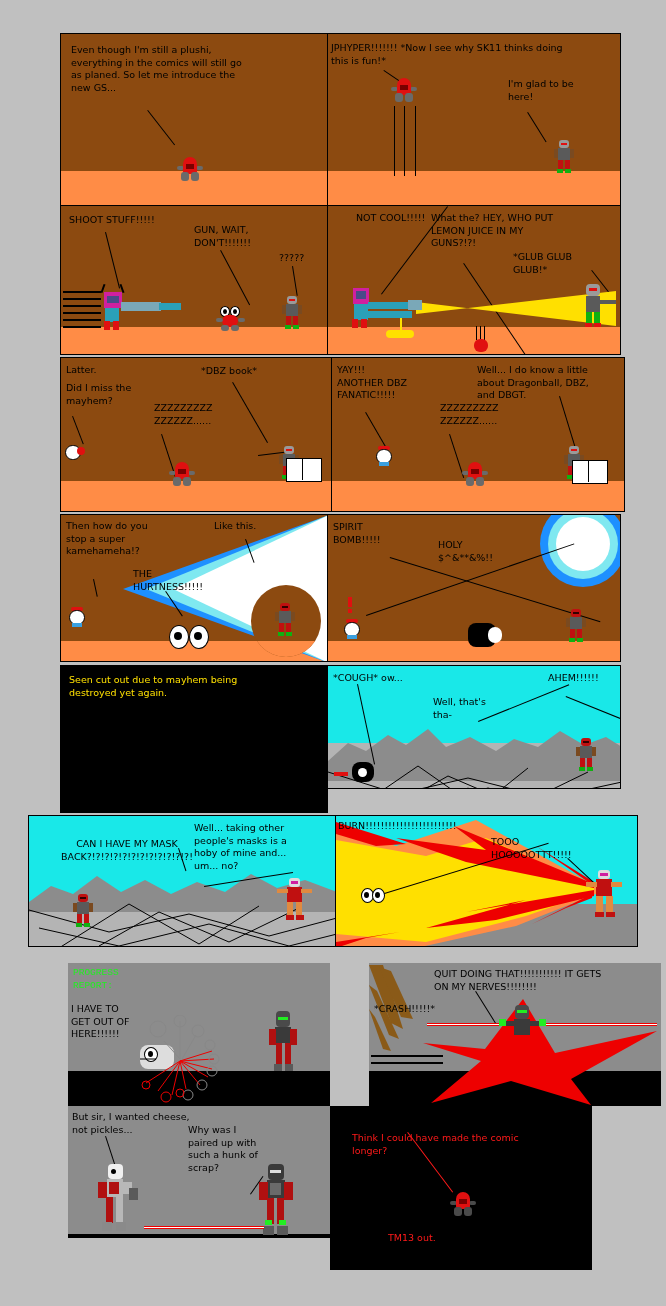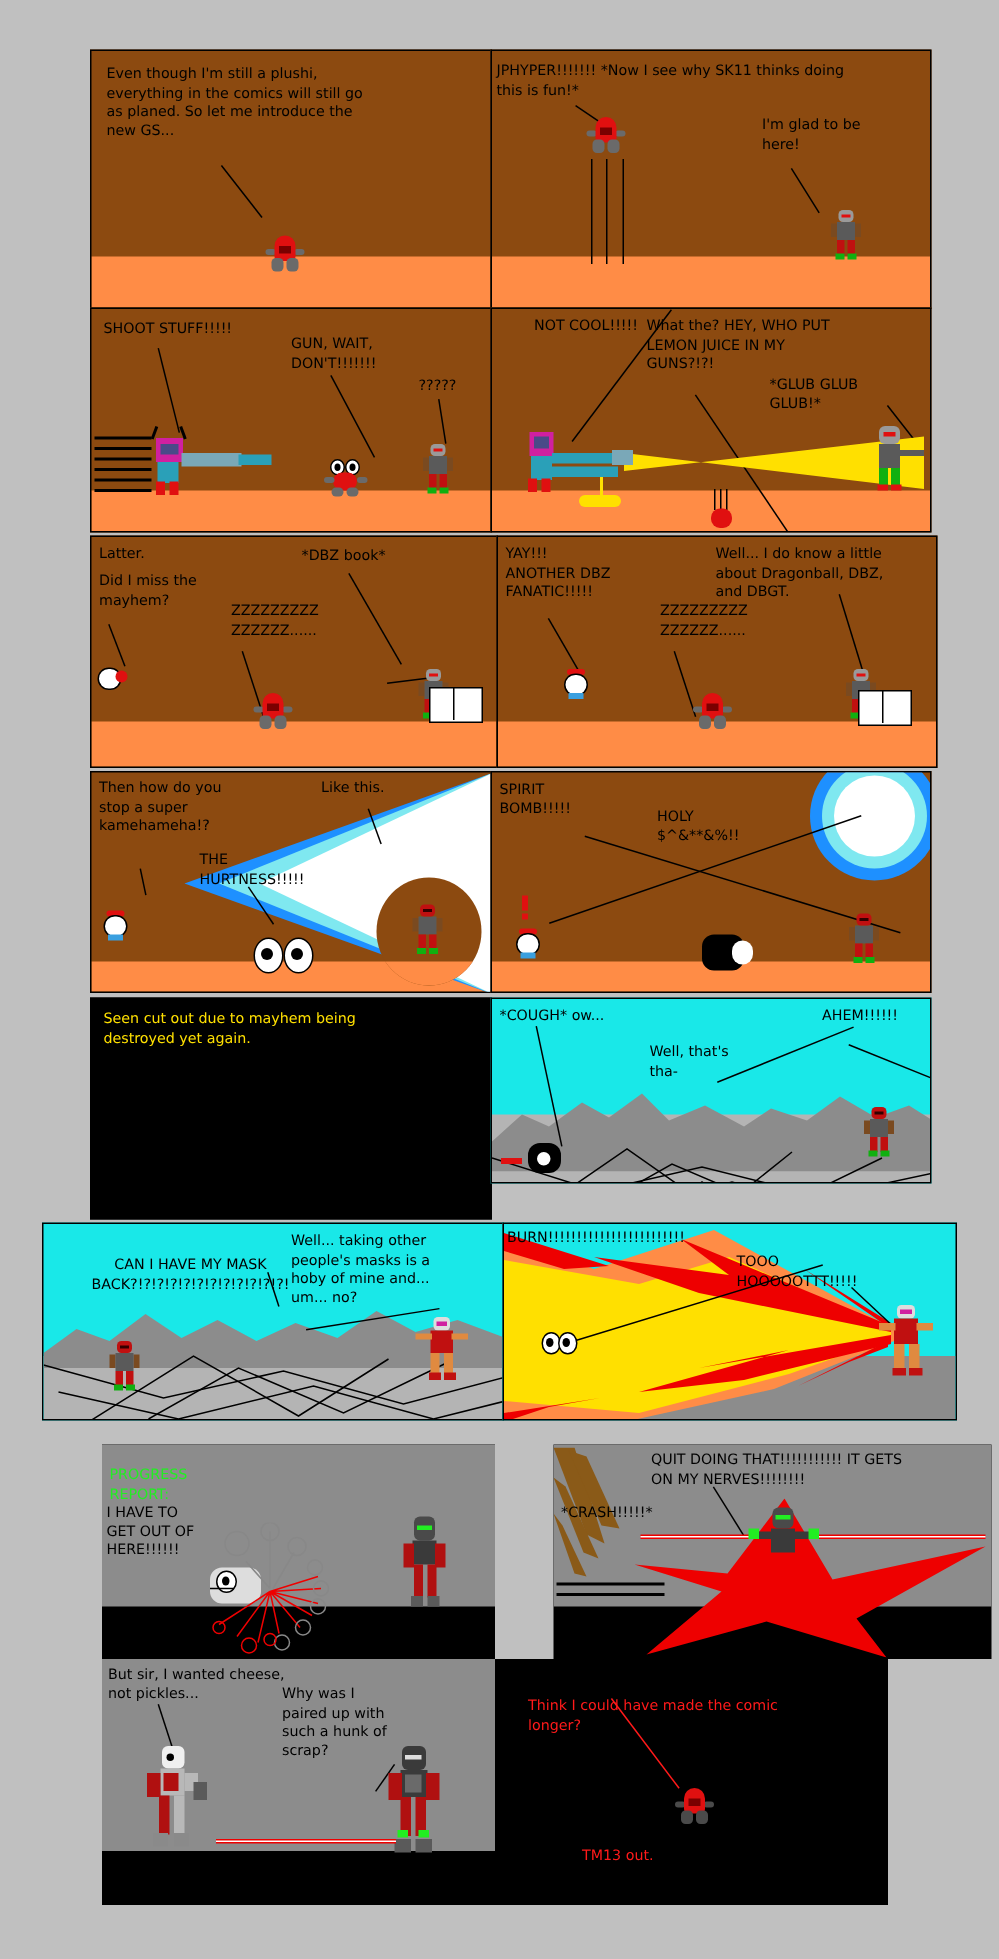--- a/index.html
+++ b/index.html
@@ -518,21 +518,21 @@
         <div class="px" style="left:9px;top:42px;width:9px;height:5px;background:#c01010;"></div>
         <div class="px" style="left:20px;top:42px;width:9px;height:5px;background:#c01010;"></div>
       </div>
     </div>
   </div>
 
   <div class="row" style="left:68px;top:963px;">
 
     <div class="panel sky-gray nb" style="width:262px;height:143px;background:#000;">
       <div class="px" style="position:absolute;left:0;top:0;width:262px;height:108px;background:#8c8c8c;"></div>
-      <div class="txt grn" style="left:5px;top:15px;width:120px;">PROGRESS
+      <div class="txt grn" style="left:5px;top:4px;width:120px;font-family:Liberation Mono, monospace;">PROGRESS
 REPORT:</div>
       <div class="txt" style="left:3px;top:40px;width:120px;">I HAVE TO
 GET OUT OF
 HERE!!!!!!</div>
 
       <div class="px" style="position:absolute;left:72px;top:82px;width:34px;height:24px;background:#ddd;border-radius:8px;"></div>
       <div class="px" style="position:absolute;left:76px;top:84px;width:12px;height:13px;background:#fff;border:1px solid #000;border-radius:50%;"></div>
       <div class="px" style="position:absolute;left:80px;top:88px;width:5px;height:6px;background:#000;border-radius:50%;"></div>
       <svg style="position:absolute;left:60px;top:52px;" width="110" height="90">
         <g stroke="#ee0000" stroke-width="1" fill="none">
@@ -598,21 +598,21 @@
         <div class="px" style="left:-4px;top:14px;width:7px;height:7px;background:#22ee22;"></div>
         <div class="px" style="left:36px;top:14px;width:7px;height:7px;background:#22ee22;"></div>
       </div>
       <div class="px" style="position:absolute;left:2px;top:92px;width:72px;height:2px;background:#000;"></div>
       <div class="px" style="position:absolute;left:2px;top:99px;width:72px;height:2px;background:#000;"></div>
     </div>
   </div>
 
   <div class="row" style="left:68px;top:1106px;">
 
-    <div class="panel nb" style="width:262px;height:164px;background:#000;">
+    <div class="panel nb" style="width:262px;height:132px;background:#000;">
       <div class="px" style="position:absolute;left:0;top:0;width:262px;height:128px;background:#8c8c8c;"></div>
       <div class="txt" style="left:4px;top:5px;width:160px;">But sir, I wanted cheese,
 not pickles...</div>
       <div class="txt" style="left:120px;top:18px;width:95px;">Why was I
 paired up with
 such a hunk of
 scrap?</div>
       <div class="ldr" style="left:38px;top:30px;width:42px;transform:rotate(72deg);"></div>
       <div class="ldr" style="left:182px;top:88px;width:22px;transform:rotate(-55deg);"></div>
       <div class="spr" style="left:30px;top:58px;width:38px;height:72px;">

